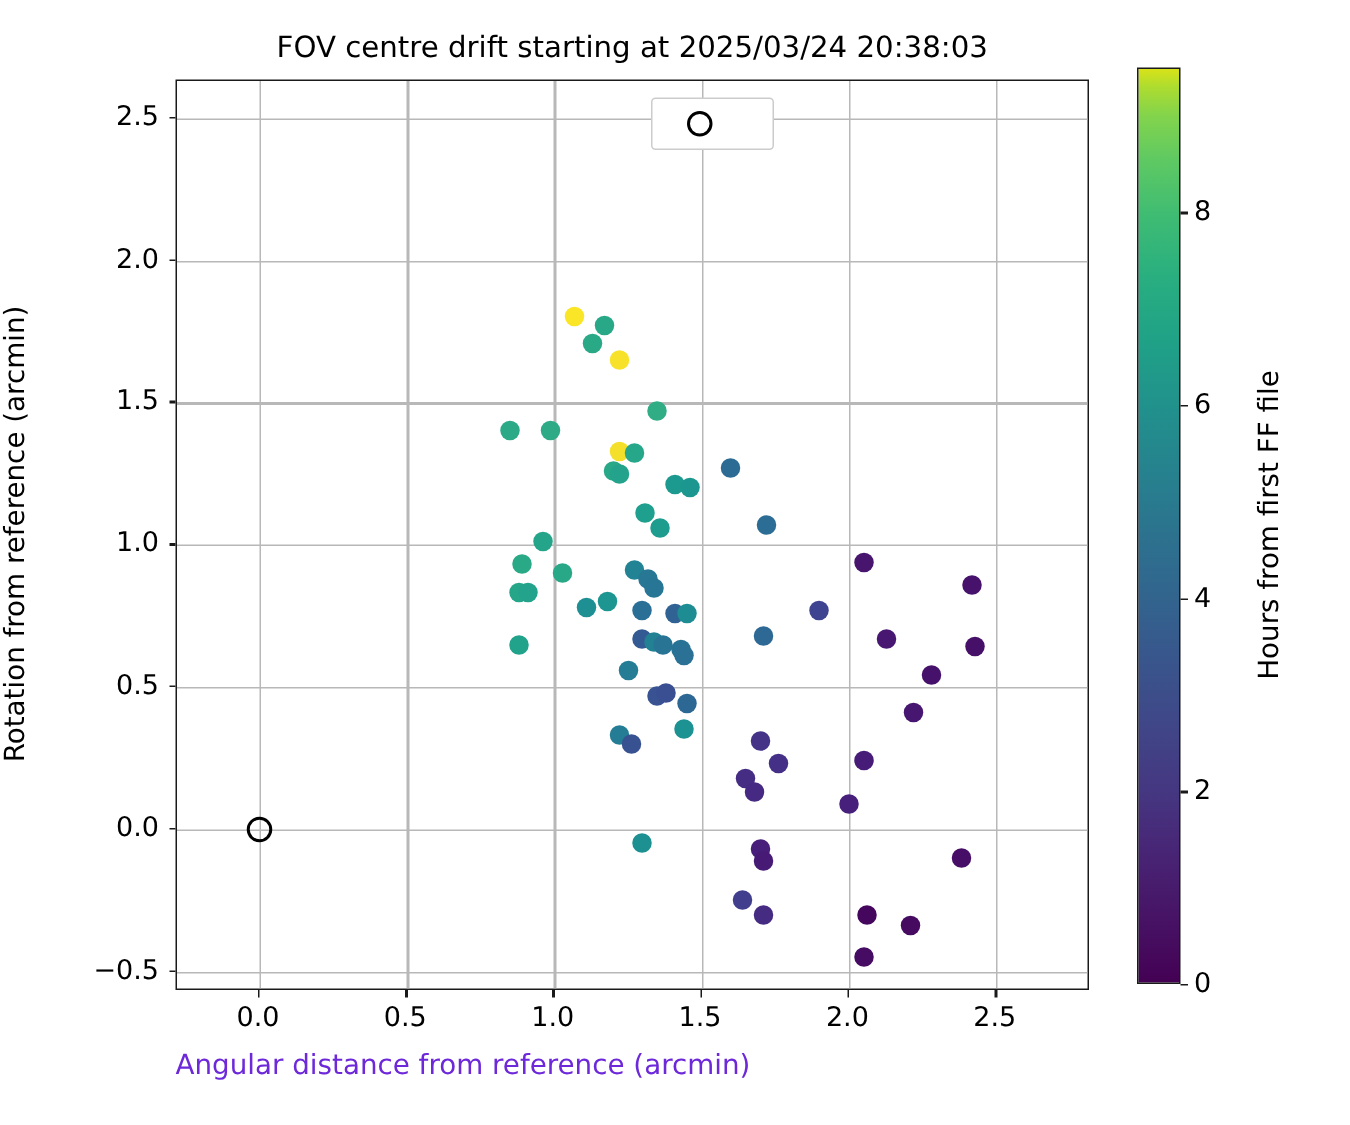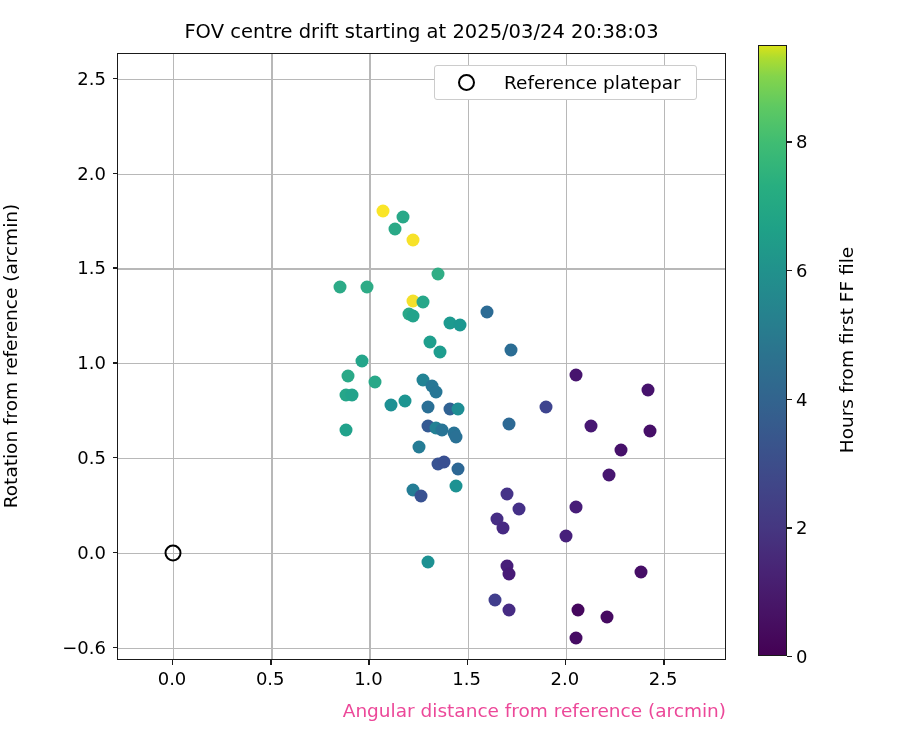--- a/index.html
+++ b/index.html
@@ -63,23 +63,23 @@
     left: 106px;
     font-size: 18px;
     color: #000000;
     transform: translate(-100%, -50%);
     white-space: nowrap;
   }
   #xlabel {
     position: absolute;
     left: 117px; top: 700px;
     width: 609px;
-    text-align: right;
+    text-align: left;
     font-size: 18.5px;
-    color: #ec4899;
+    color: #6d28d9;
     white-space: nowrap;
   }
   #ylabel {
     position: absolute;
     left: 0px; top: 356px;
     font-size: 18.5px;
     color: #000000;
     white-space: nowrap;
     transform-origin: 0 0;
     transform: rotate(-90deg) translateX(-50%);
@@ -262,41 +262,40 @@
       <div class="tick-label-x" style="left: 270.232px;">0.5</div>
       <div class="tick-mark-x" style="left: 368.458px;"></div>
       <div class="tick-label-x" style="left: 368.458px;">1.0</div>
       <div class="tick-mark-x" style="left: 466.684px;"></div>
       <div class="tick-label-x" style="left: 466.684px;">1.5</div>
       <div class="tick-mark-x" style="left: 564.91px;"></div>
       <div class="tick-label-x" style="left: 564.91px;">2.0</div>
       <div class="tick-mark-x" style="left: 663.135px;"></div>
       <div class="tick-label-x" style="left: 663.135px;">2.5</div>
       <div class="tick-mark-y" style="top: 646.722px;"></div>
-      <div class="tick-label-y" style="top: 646.722px;">−0.6</div>
+      <div class="tick-label-y" style="top: 646.722px;">−0.5</div>
       <div class="tick-mark-y" style="top: 551.878px;"></div>
       <div class="tick-label-y" style="top: 551.878px;">0.0</div>
       <div class="tick-mark-y" style="top: 457.034px;"></div>
       <div class="tick-label-y" style="top: 457.034px;">0.5</div>
       <div class="tick-mark-y" style="top: 362.191px;"></div>
       <div class="tick-label-y" style="top: 362.191px;">1.0</div>
       <div class="tick-mark-y" style="top: 267.347px;"></div>
       <div class="tick-label-y" style="top: 267.347px;">1.5</div>
       <div class="tick-mark-y" style="top: 172.503px;"></div>
       <div class="tick-label-y" style="top: 172.503px;">2.0</div>
       <div class="tick-mark-y" style="top: 77.6594px;"></div>
       <div class="tick-label-y" style="top: 77.6594px;">2.5</div>
     </div>
 
   <div id="xlabel">Angular distance from reference (arcmin)</div>
   <div id="ylabel">Rotation from reference (arcmin)</div>
 
   <div id="legend">
     <div id="legend-marker"></div>
-    <div id="legend-label">Reference platepar</div>
   </div>
 
   <div id="colorbar"></div>
   <div id="colorbar-ticks">
       <div class="cb-tick" style="top: 656px;"></div>
       <div class="cb-label" style="top: 656px;">0</div>
       <div class="cb-tick" style="top: 527.368px;"></div>
       <div class="cb-label" style="top: 527.368px;">2</div>
       <div class="cb-tick" style="top: 398.737px;"></div>
       <div class="cb-label" style="top: 398.737px;">4</div>

